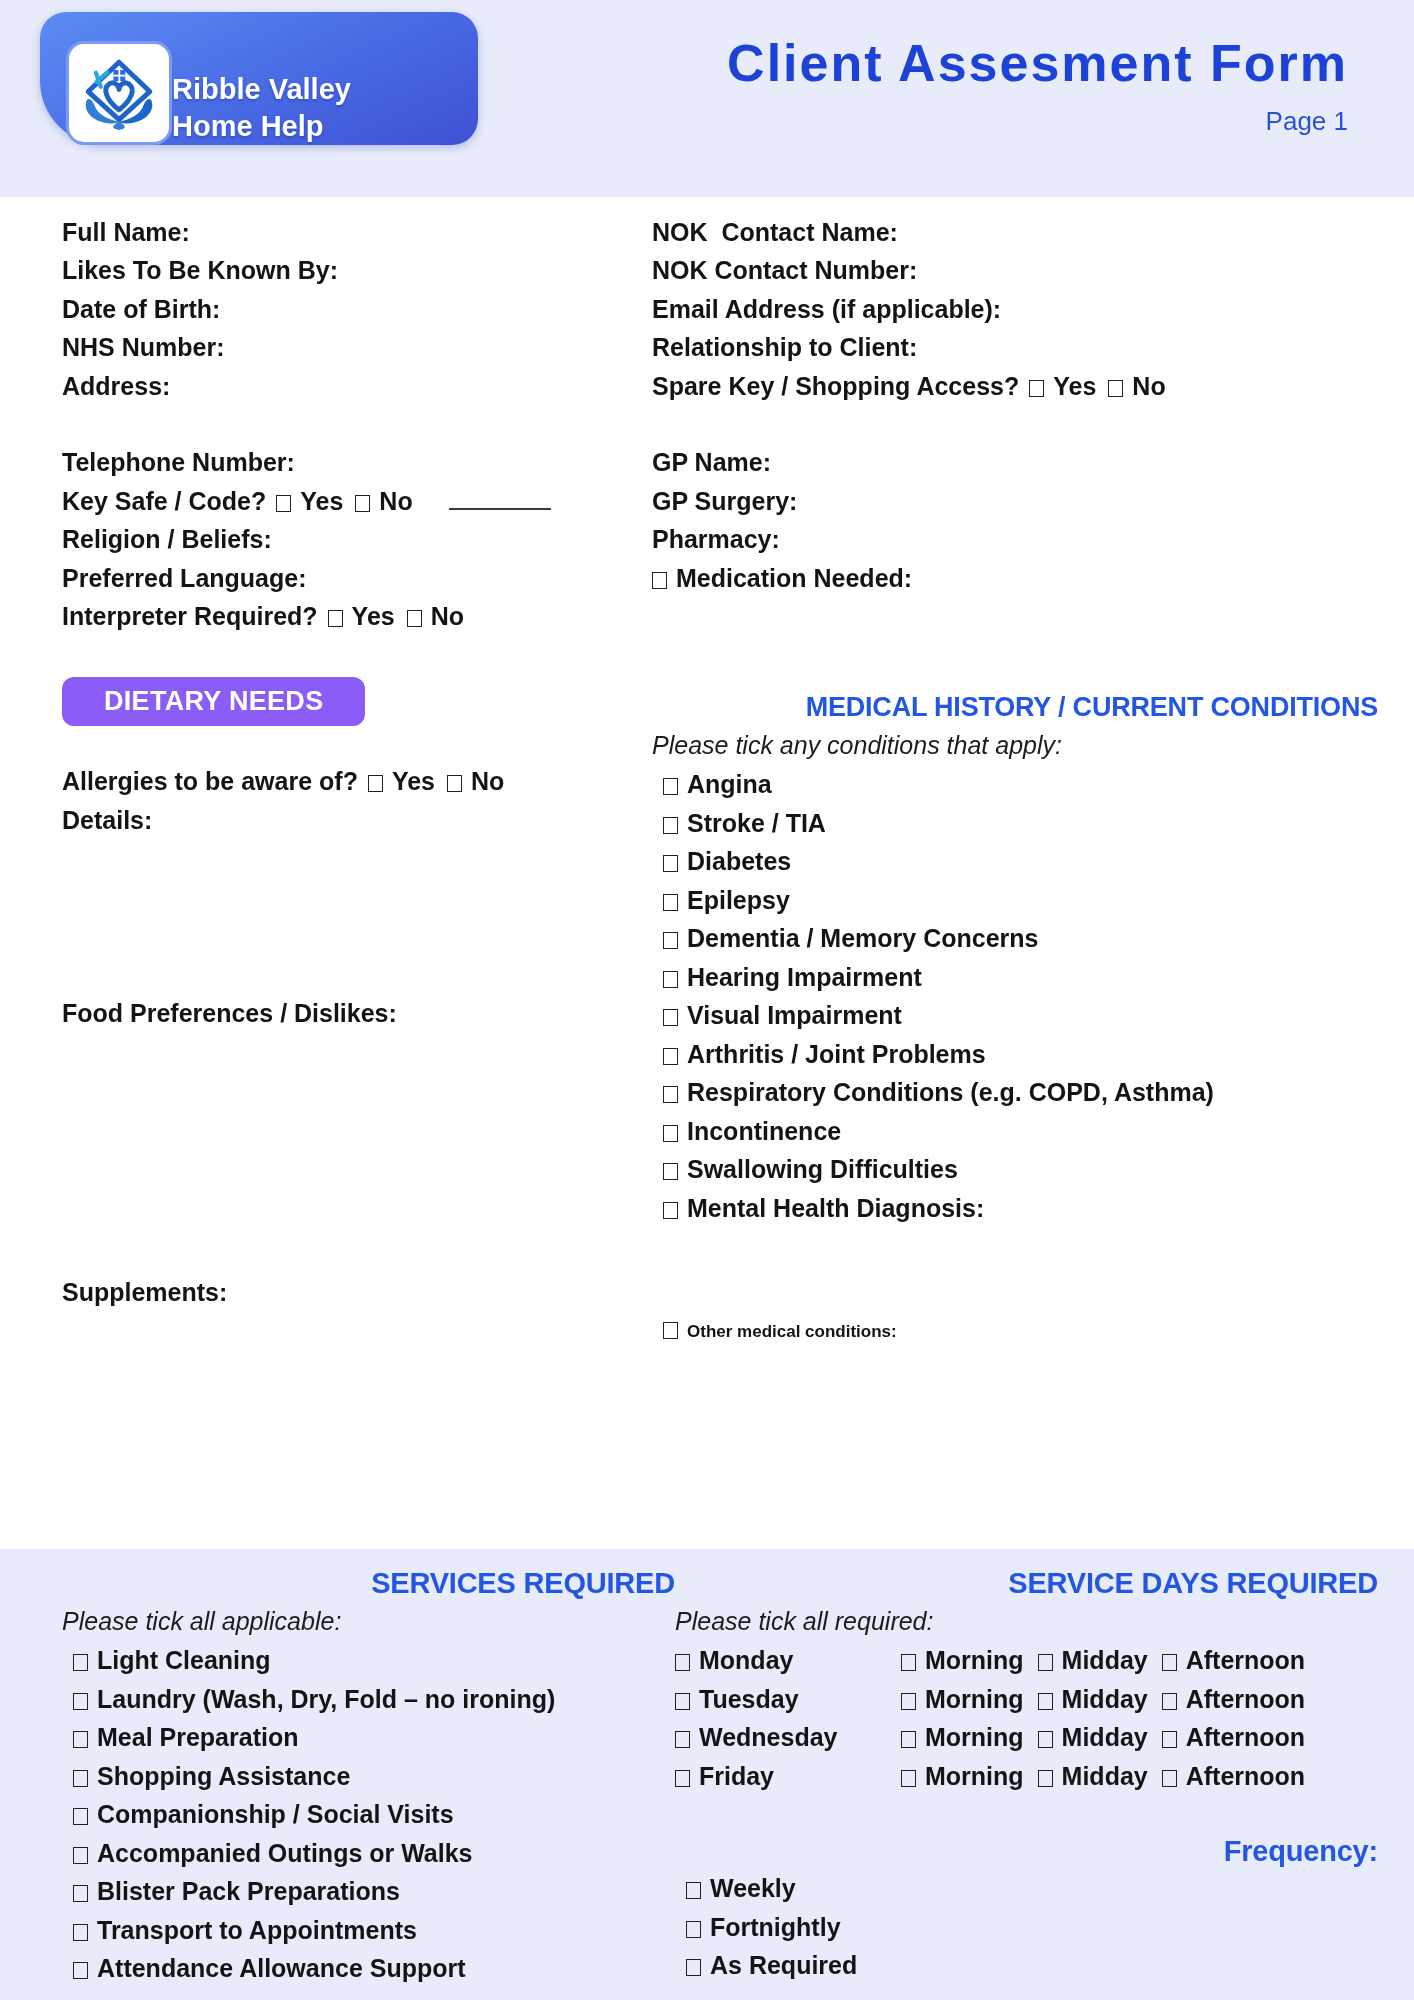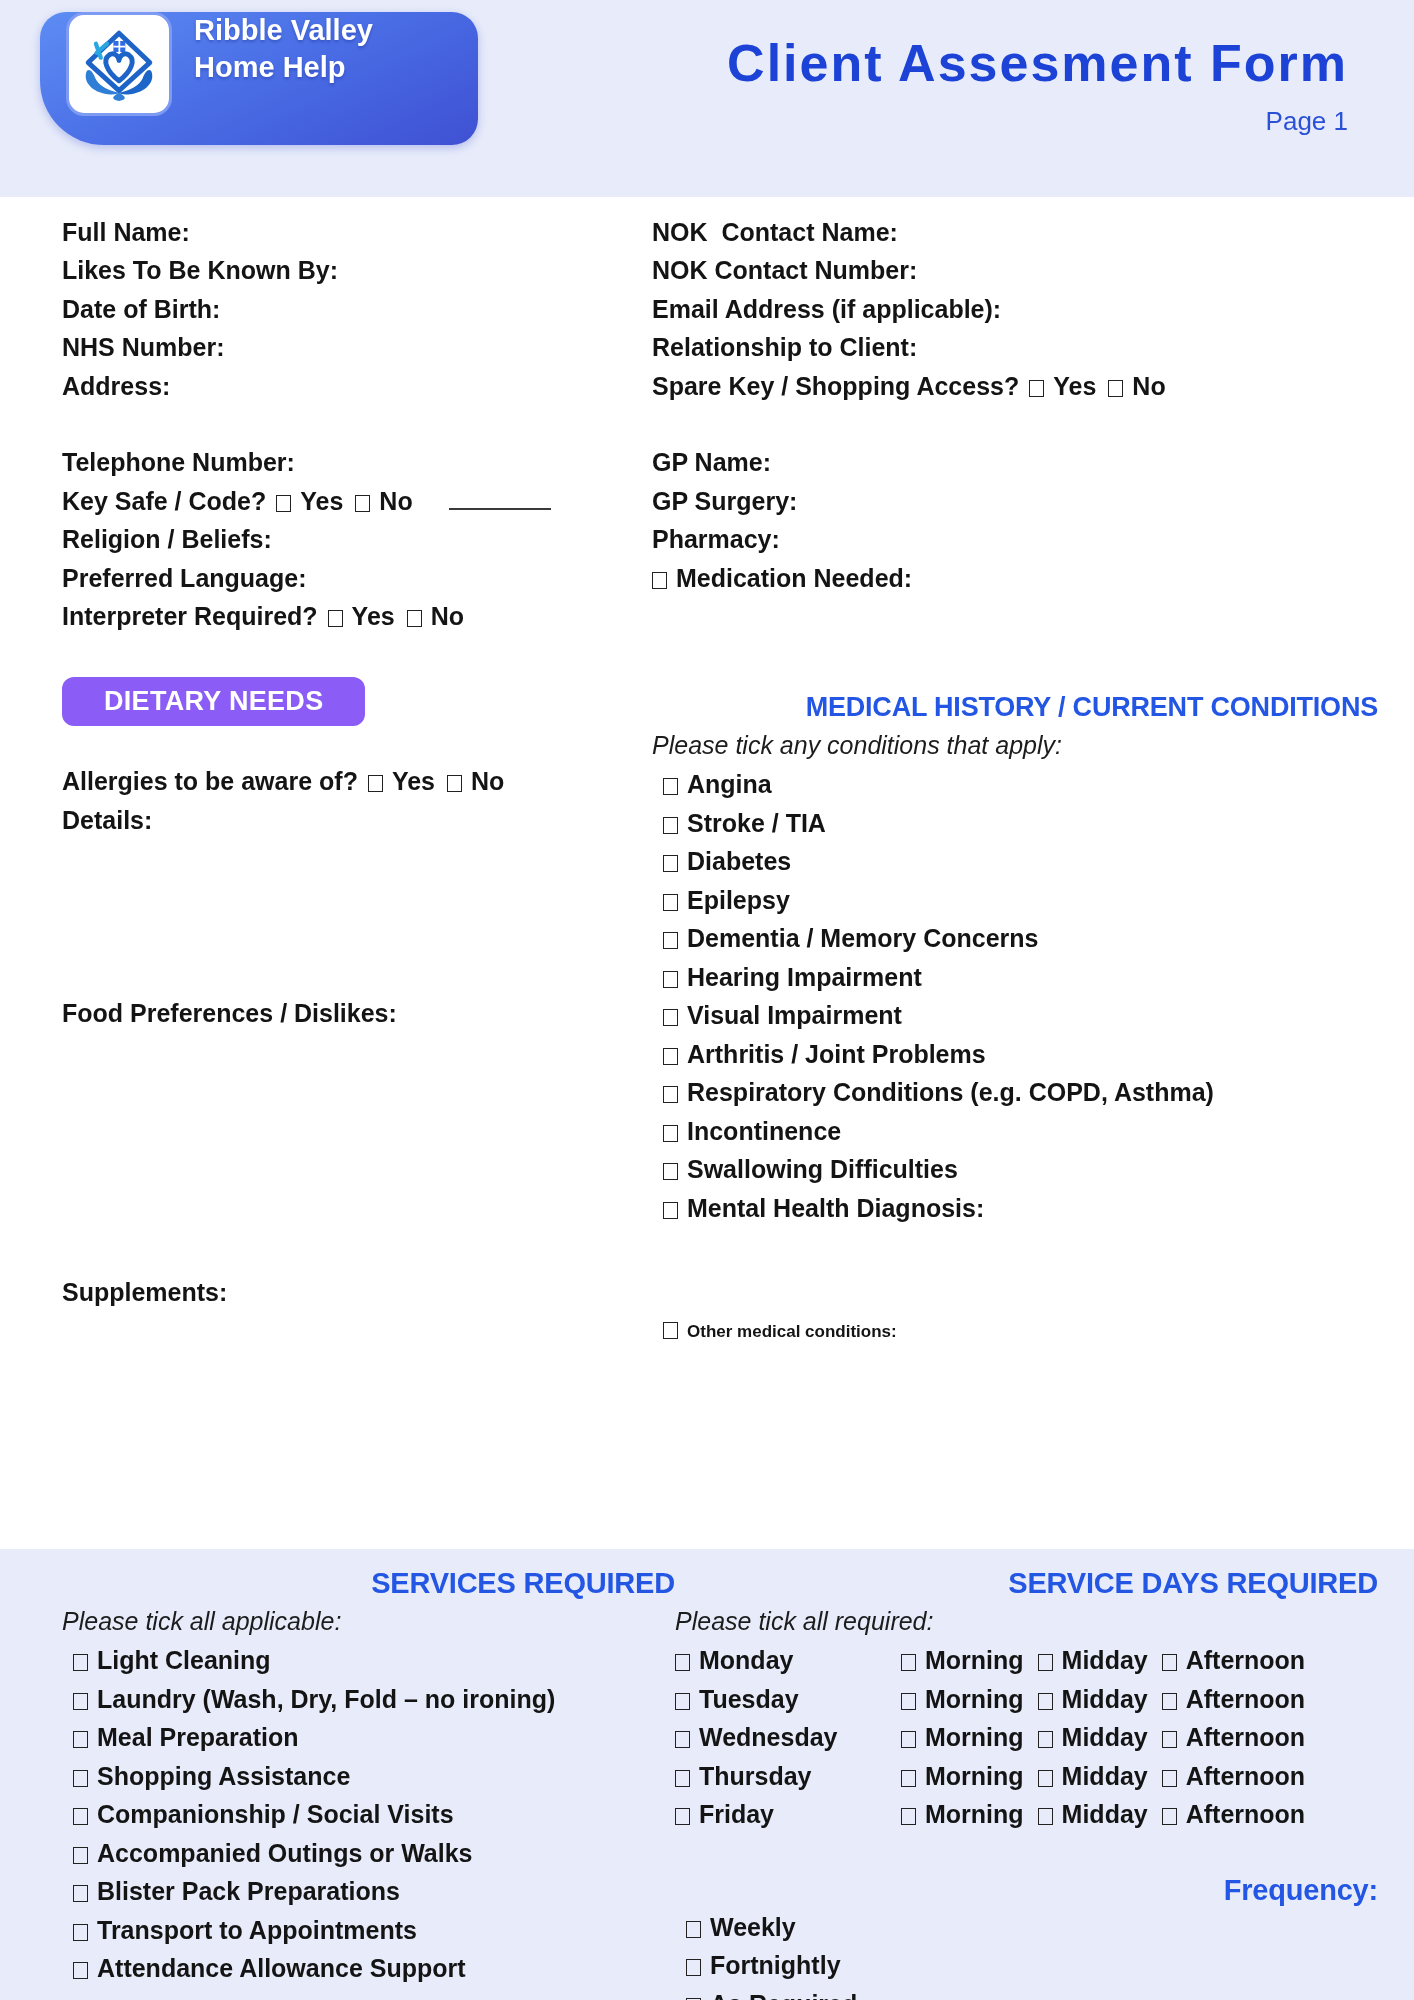--- a/index.html
+++ b/index.html
@@ -7,21 +7,21 @@
     position:relative;width:1414px;height:2000px;overflow:hidden;
     font-family:"Liberation Sans",sans-serif;color:#141414;background:#fff;
   }
   
   .header{position:relative;height:197px;background:#e8ecfa;}
   .banner{
     position:absolute;left:40px;top:12px;width:438px;height:133px;
     border-radius:26px 26px 26px 64px;
     background:linear-gradient(155deg,#5d8cf3 0%,#4a6ee6 48%,#3f51d3 100%);
     box-shadow:0 3px 10px rgba(59,82,204,.3);
-    display:flex;align-items:flex-start;padding-left:26px;gap:22px;box-sizing:border-box;
+    display:flex;align-items:flex-end;padding-left:26px;box-sizing:border-box;
   }
   .logo-box{
     width:100px;height:98px;background:#ffffff;border:3px solid #7d9bf2;
     border-radius:18px;display:flex;align-items:center;justify-content:center;flex:0 0 auto;
   }
   .brand{color:#fff;font-weight:bold;font-size:29px;line-height:37px;
     text-shadow:0 2px 3px rgba(25,45,140,.4);}
   .title-wrap{position:absolute;top:36px;right:66px;text-align:right;}
   .doc-title{color:#1d43d6;font-weight:bold;font-size:52px;letter-spacing:2px;line-height:54px;}
   .page-label-top{color:#2b50d8;font-size:26px;margin-top:16px;}
@@ -222,23 +222,20 @@
           </div>
 
           <div class="dayrow">
             <span class="daycell"><span class="cb"></span><span>Tuesday</span></span><span class="tg"><span class="cb"></span><span>Morning</span></span><span class="tg"><span class="cb"></span><span>Midday</span></span><span class="tg"><span class="cb"></span><span>Afternoon</span></span>
           </div>
 
           <div class="dayrow">
             <span class="daycell"><span class="cb"></span><span>Wednesday</span></span><span class="tg"><span class="cb"></span><span>Morning</span></span><span class="tg"><span class="cb"></span><span>Midday</span></span><span class="tg"><span class="cb"></span><span>Afternoon</span></span>
           </div>
 
-          <div class="dayrow">
-            <span class="daycell"><span class="cb"></span><span>Thursday</span></span><span class="tg"><span class="cb"></span><span>Morning</span></span><span class="tg"><span class="cb"></span><span>Midday</span></span><span class="tg"><span class="cb"></span><span>Afternoon</span></span>
-          </div>
 
           <div class="dayrow">
             <span class="daycell"><span class="cb"></span><span>Friday</span></span><span class="tg"><span class="cb"></span><span>Morning</span></span><span class="tg"><span class="cb"></span><span>Midday</span></span><span class="tg"><span class="cb"></span><span>Afternoon</span></span>
           </div>
         </div>
 
       <div class="sec-head freq-head">Frequency:</div>
       <div class="list indent">
 
           <div class="li"><span class="cb"></span><span>Weekly</span></div>

